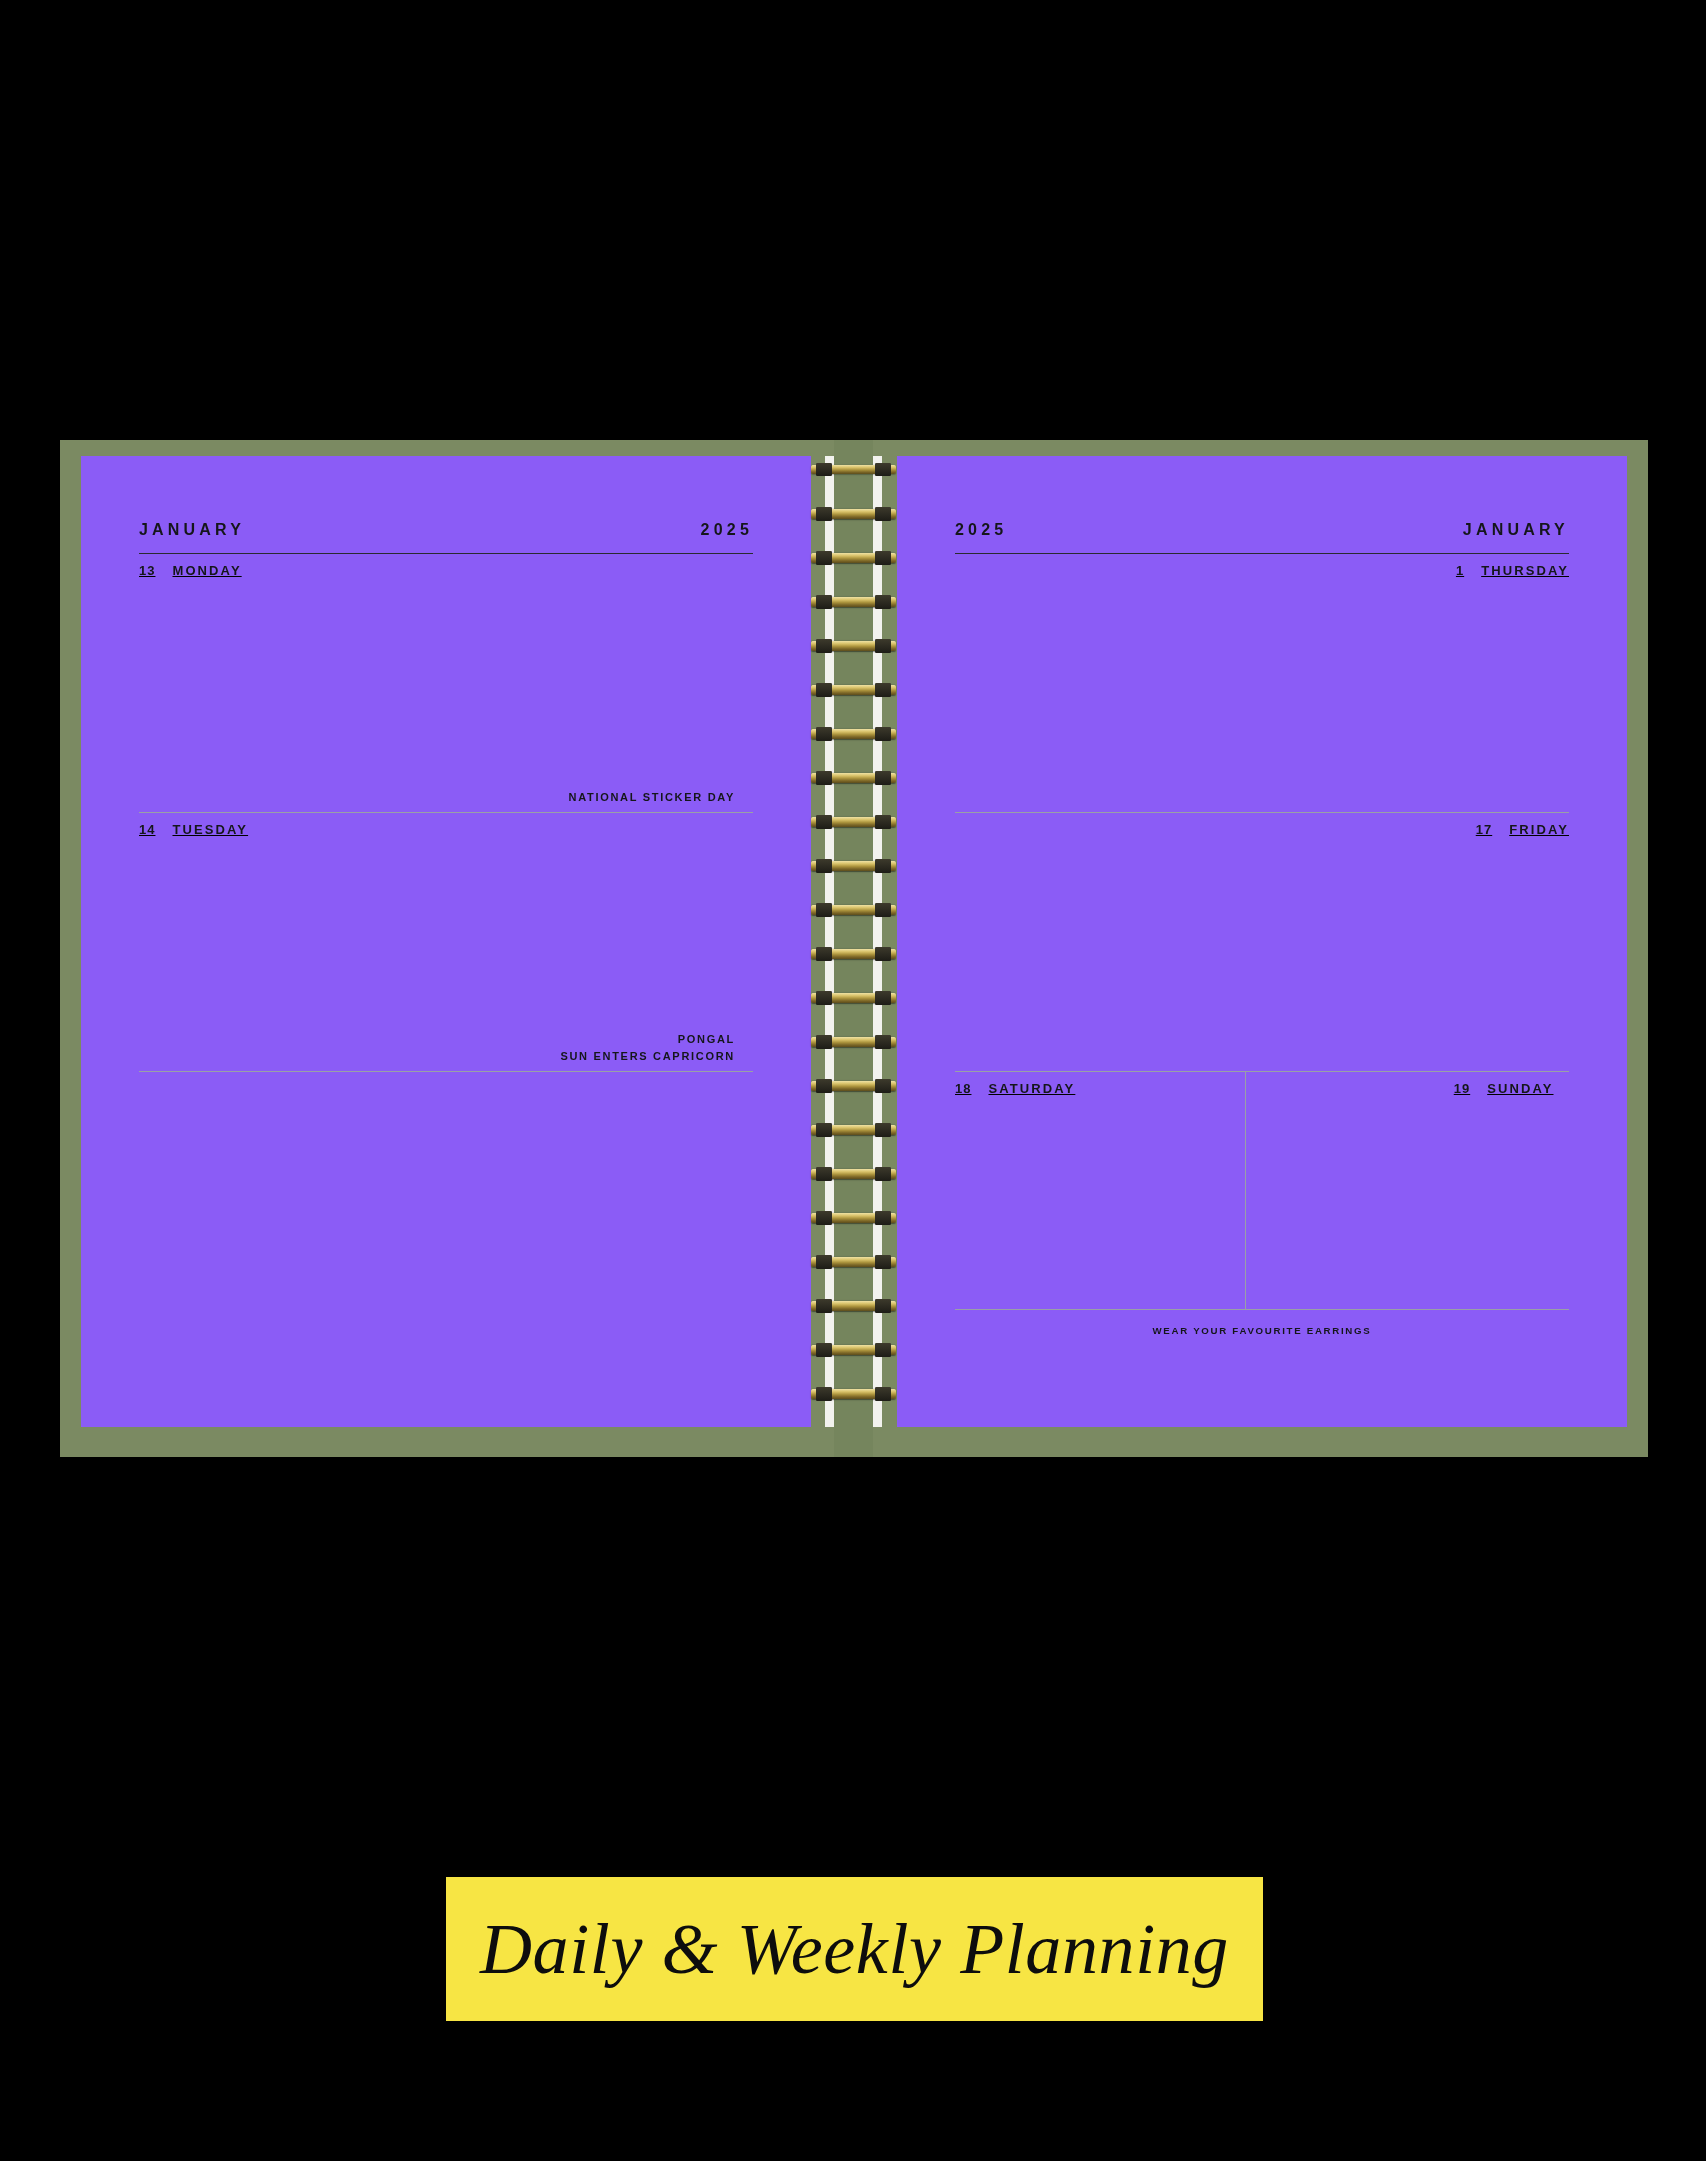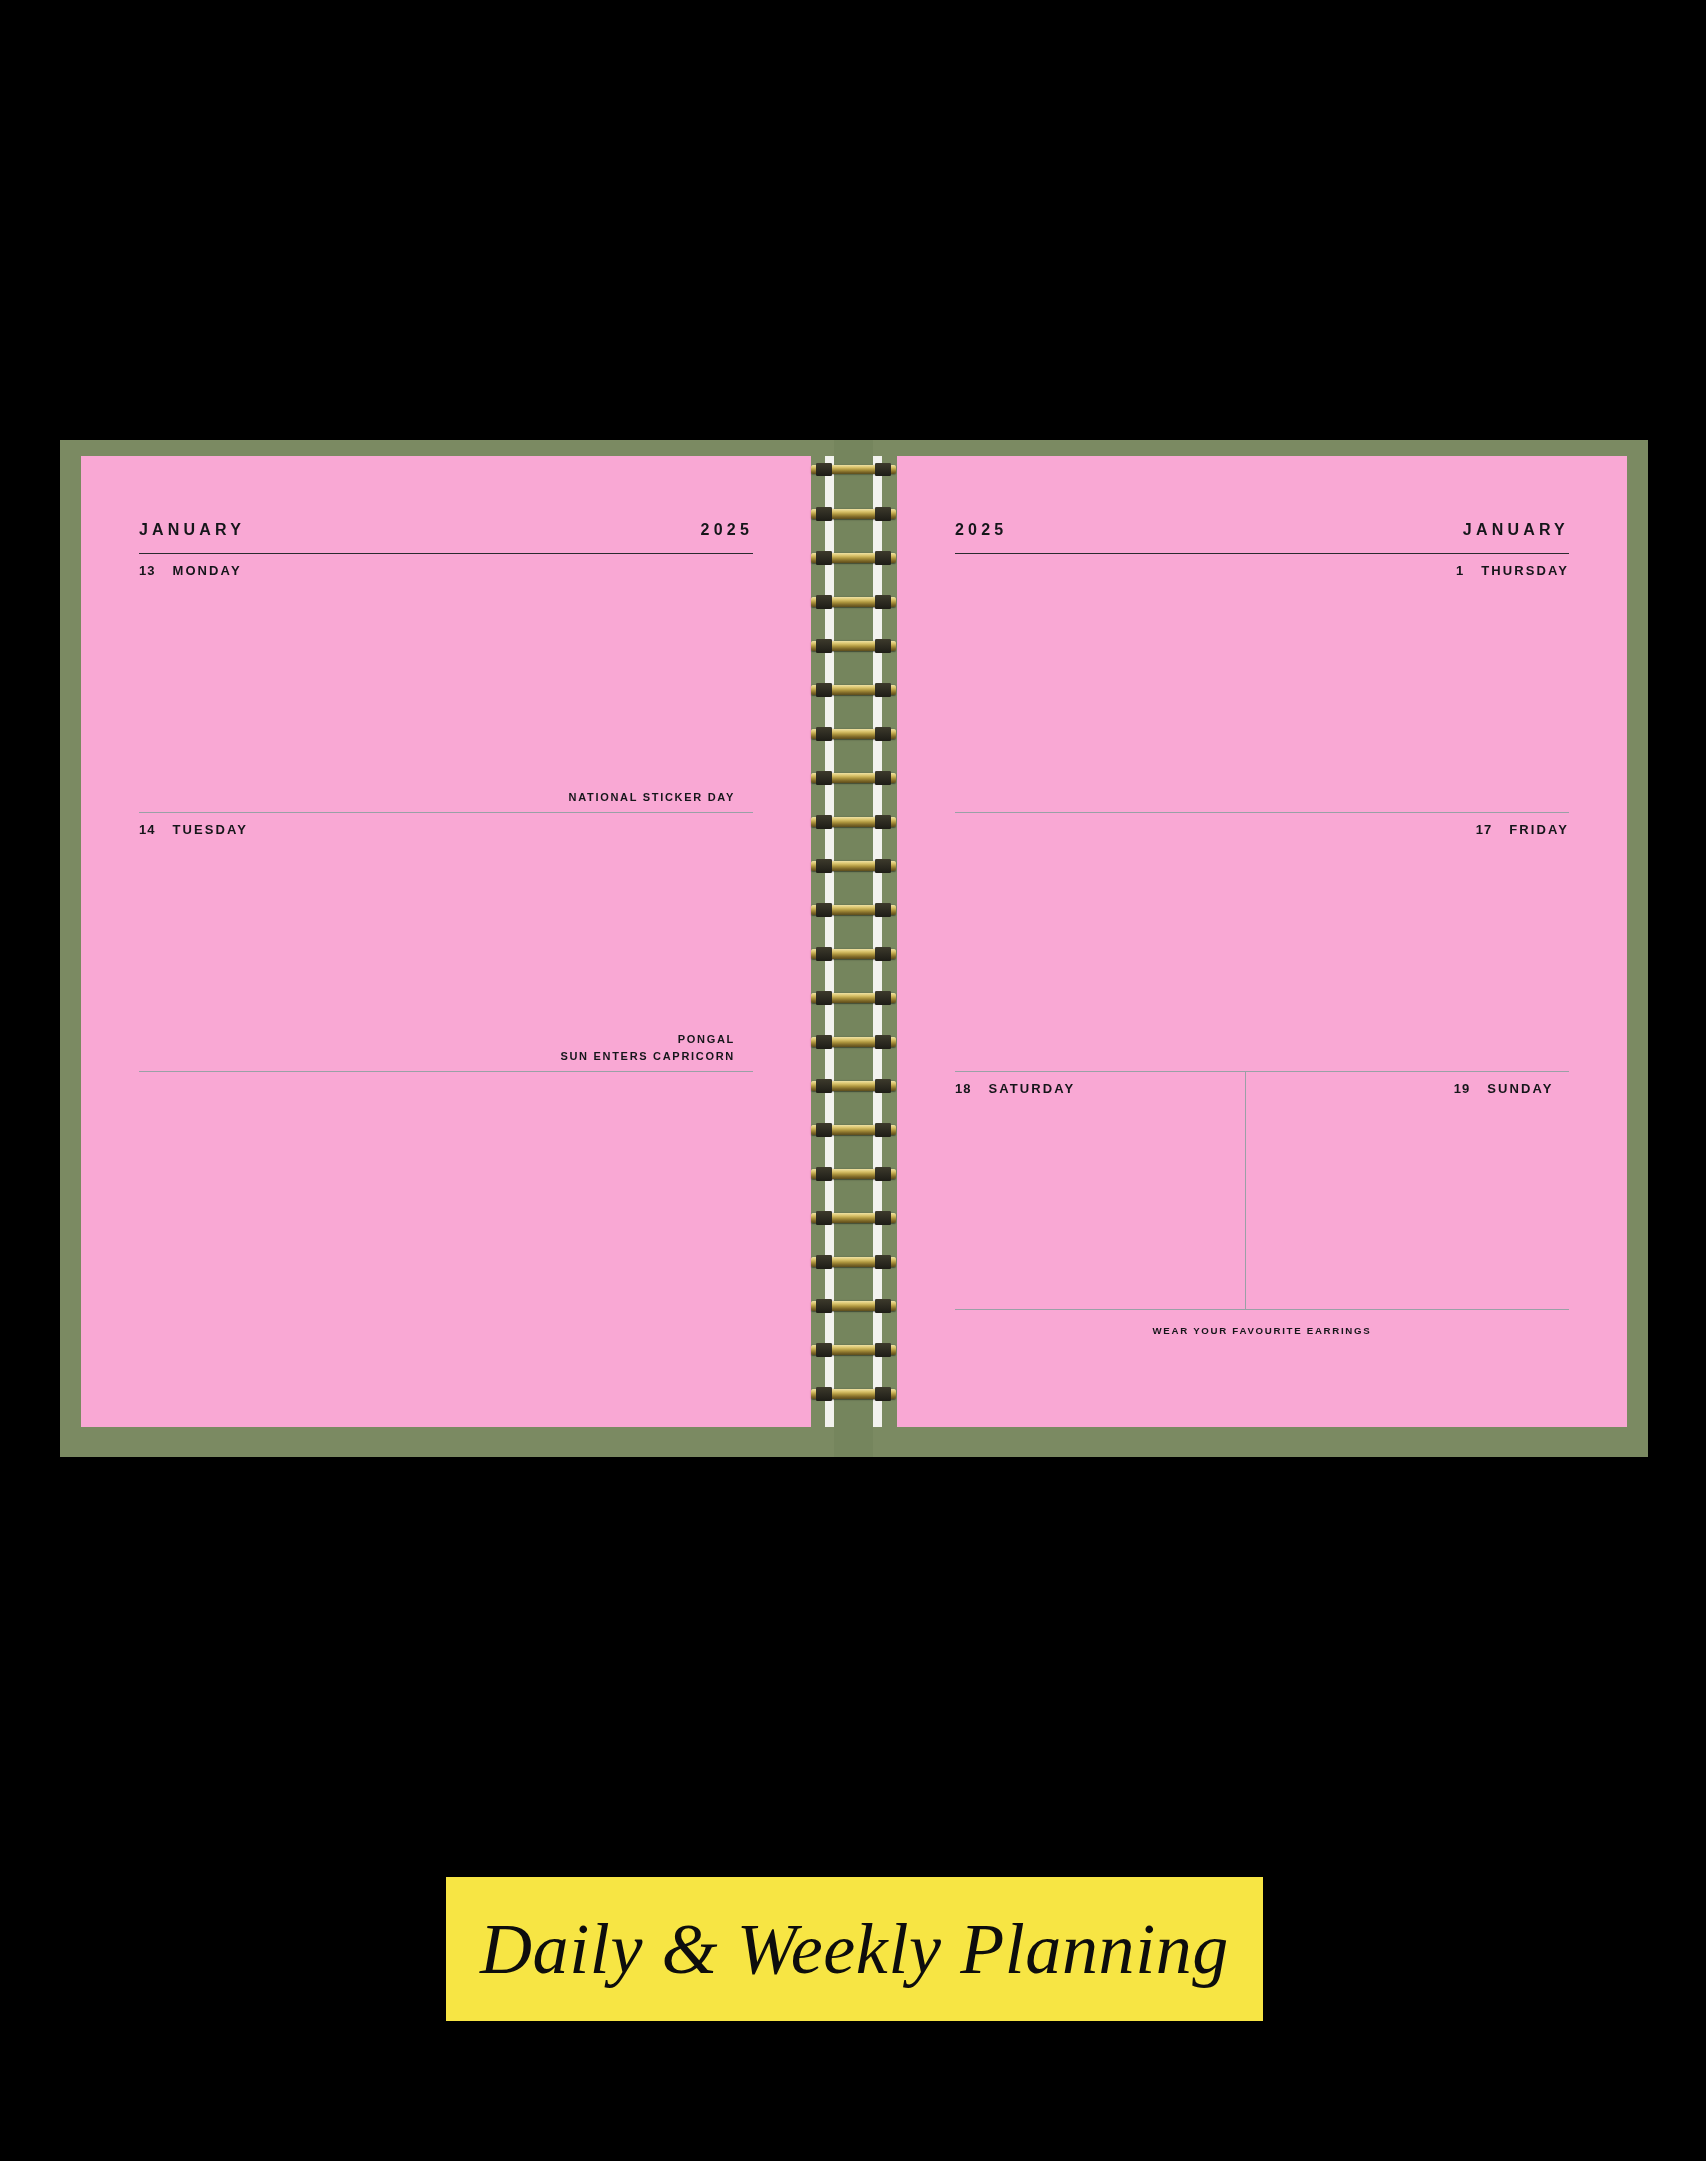--- a/index.html
+++ b/index.html
@@ -28,21 +28,21 @@
     inset: 0;
     background: #7b8a62;
     box-shadow: 0 3.9px 15.5px rgba(0,0,0,0.55);
   }
 
   
   .page {
     position: absolute;
     top: 15.5px;
     height: 971px;
-    background: #f9a8d4;
+    background: #8b5cf6;
   }
   #page-left  { left: 21px;  width: 730px; }
   #page-right { right: 21px; width: 730px; }
 
   .page-inner {
     position: absolute;
     inset: 0;
     padding: 65px 58px 39px 58px;
     box-sizing: border-box;
   }
@@ -59,20 +59,21 @@
     padding-bottom: 14.2px;
     border-bottom: 1px solid #2a2b2f;
   }
   .pg-header .right { text-align: right; }
 
   
   .day-row {
     position: relative;
     border-bottom: 0.9px solid #9aa0a6;
     box-sizing: border-box;
+    text-decoration: underline;
   }
   .day-row:last-child { border-bottom: 0.9px solid #9aa0a6; }
 
   .day-label {
     display: flex;
     align-items: baseline;
     gap: 17px;
     padding-top: 9px;
     font-size: 13px;
     letter-spacing: 2.1px;

